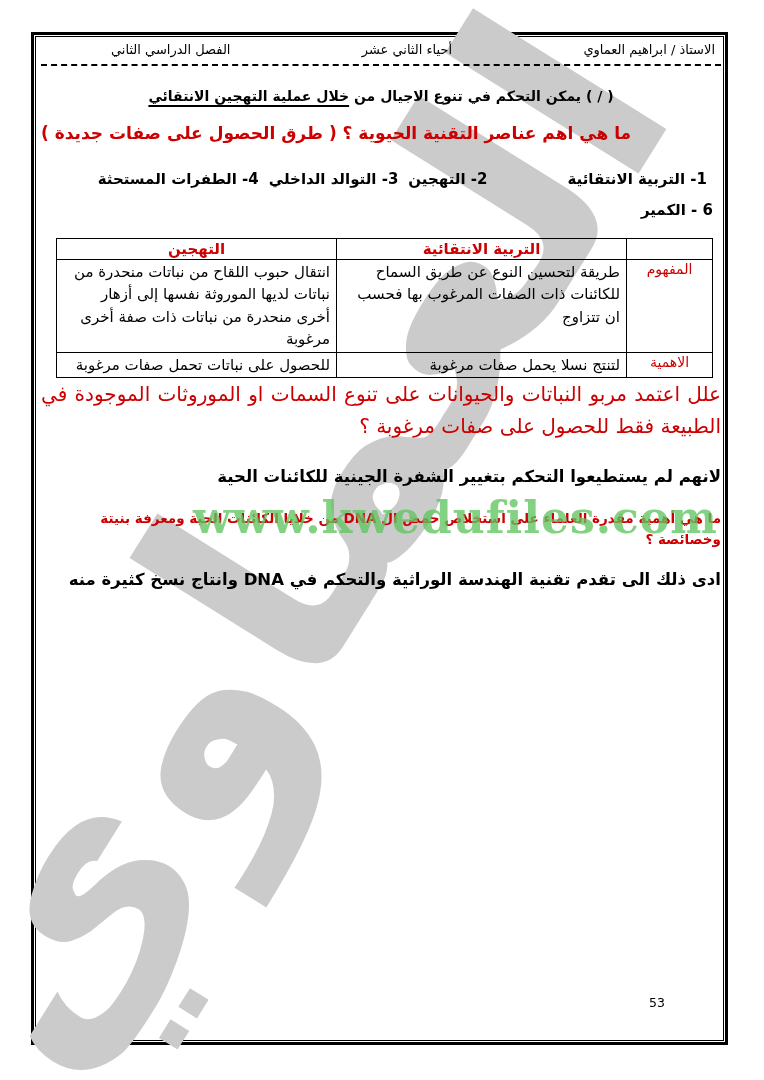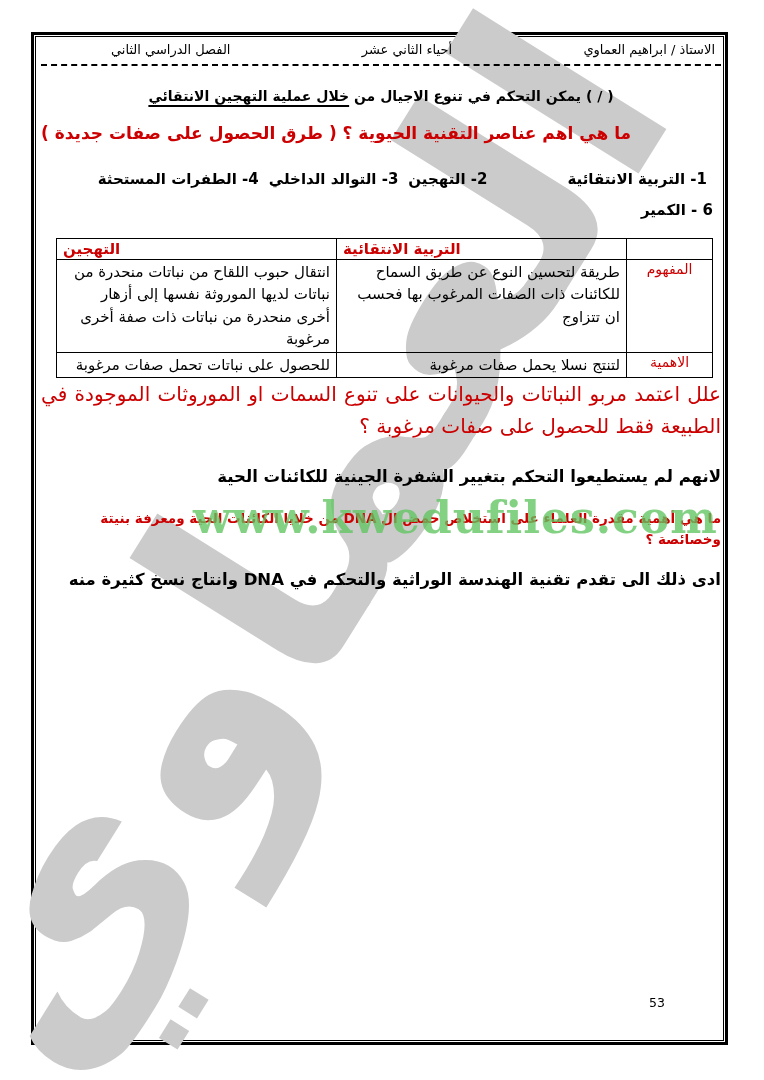--- a/index.html
+++ b/index.html
@@ -49,21 +49,21 @@
   .list-row-2{margin-top:13px;gap:65px;padding-right:8px;}
   
   table.compare{
     border-collapse:collapse;margin-top:19px;margin-right:8px;
     width:656px;table-layout:fixed;font-size:15px;
   }
   table.compare td{border:1px solid #000;vertical-align:top;padding:1px 6px;box-sizing:border-box;}
   .col-label{width:86px;}
   .col-selective{width:290px;}
   .col-hybrid{width:280px;}
-  td.hdr{color:var(--red);font-weight:bold;text-align:left;padding:1px 2px;}
+  td.hdr{color:var(--red);font-weight:bold;text-align:center;padding:1px 2px;}
   td.row-label{color:var(--red);font-weight:normal;text-align:center;font-size:14px;}
   td.cell{line-height:1.5;text-align:right;}
   
   .q1{font-size:20px;font-weight:normal;color:var(--red);text-align:justify;line-height:1.6;}
   .a1{margin-top:25px;font-size:16.5px;font-weight:bold;}
   .q2{margin-top:22px;font-size:13.5px;font-weight:bold;color:var(--red);line-height:1.5;}
   .a2{margin-top:21px;font-size:16.5px;font-weight:bold;}
   
   .page-number{position:absolute;left:649px;top:995px;font-size:12.5px;z-index:2;}
 </style>

